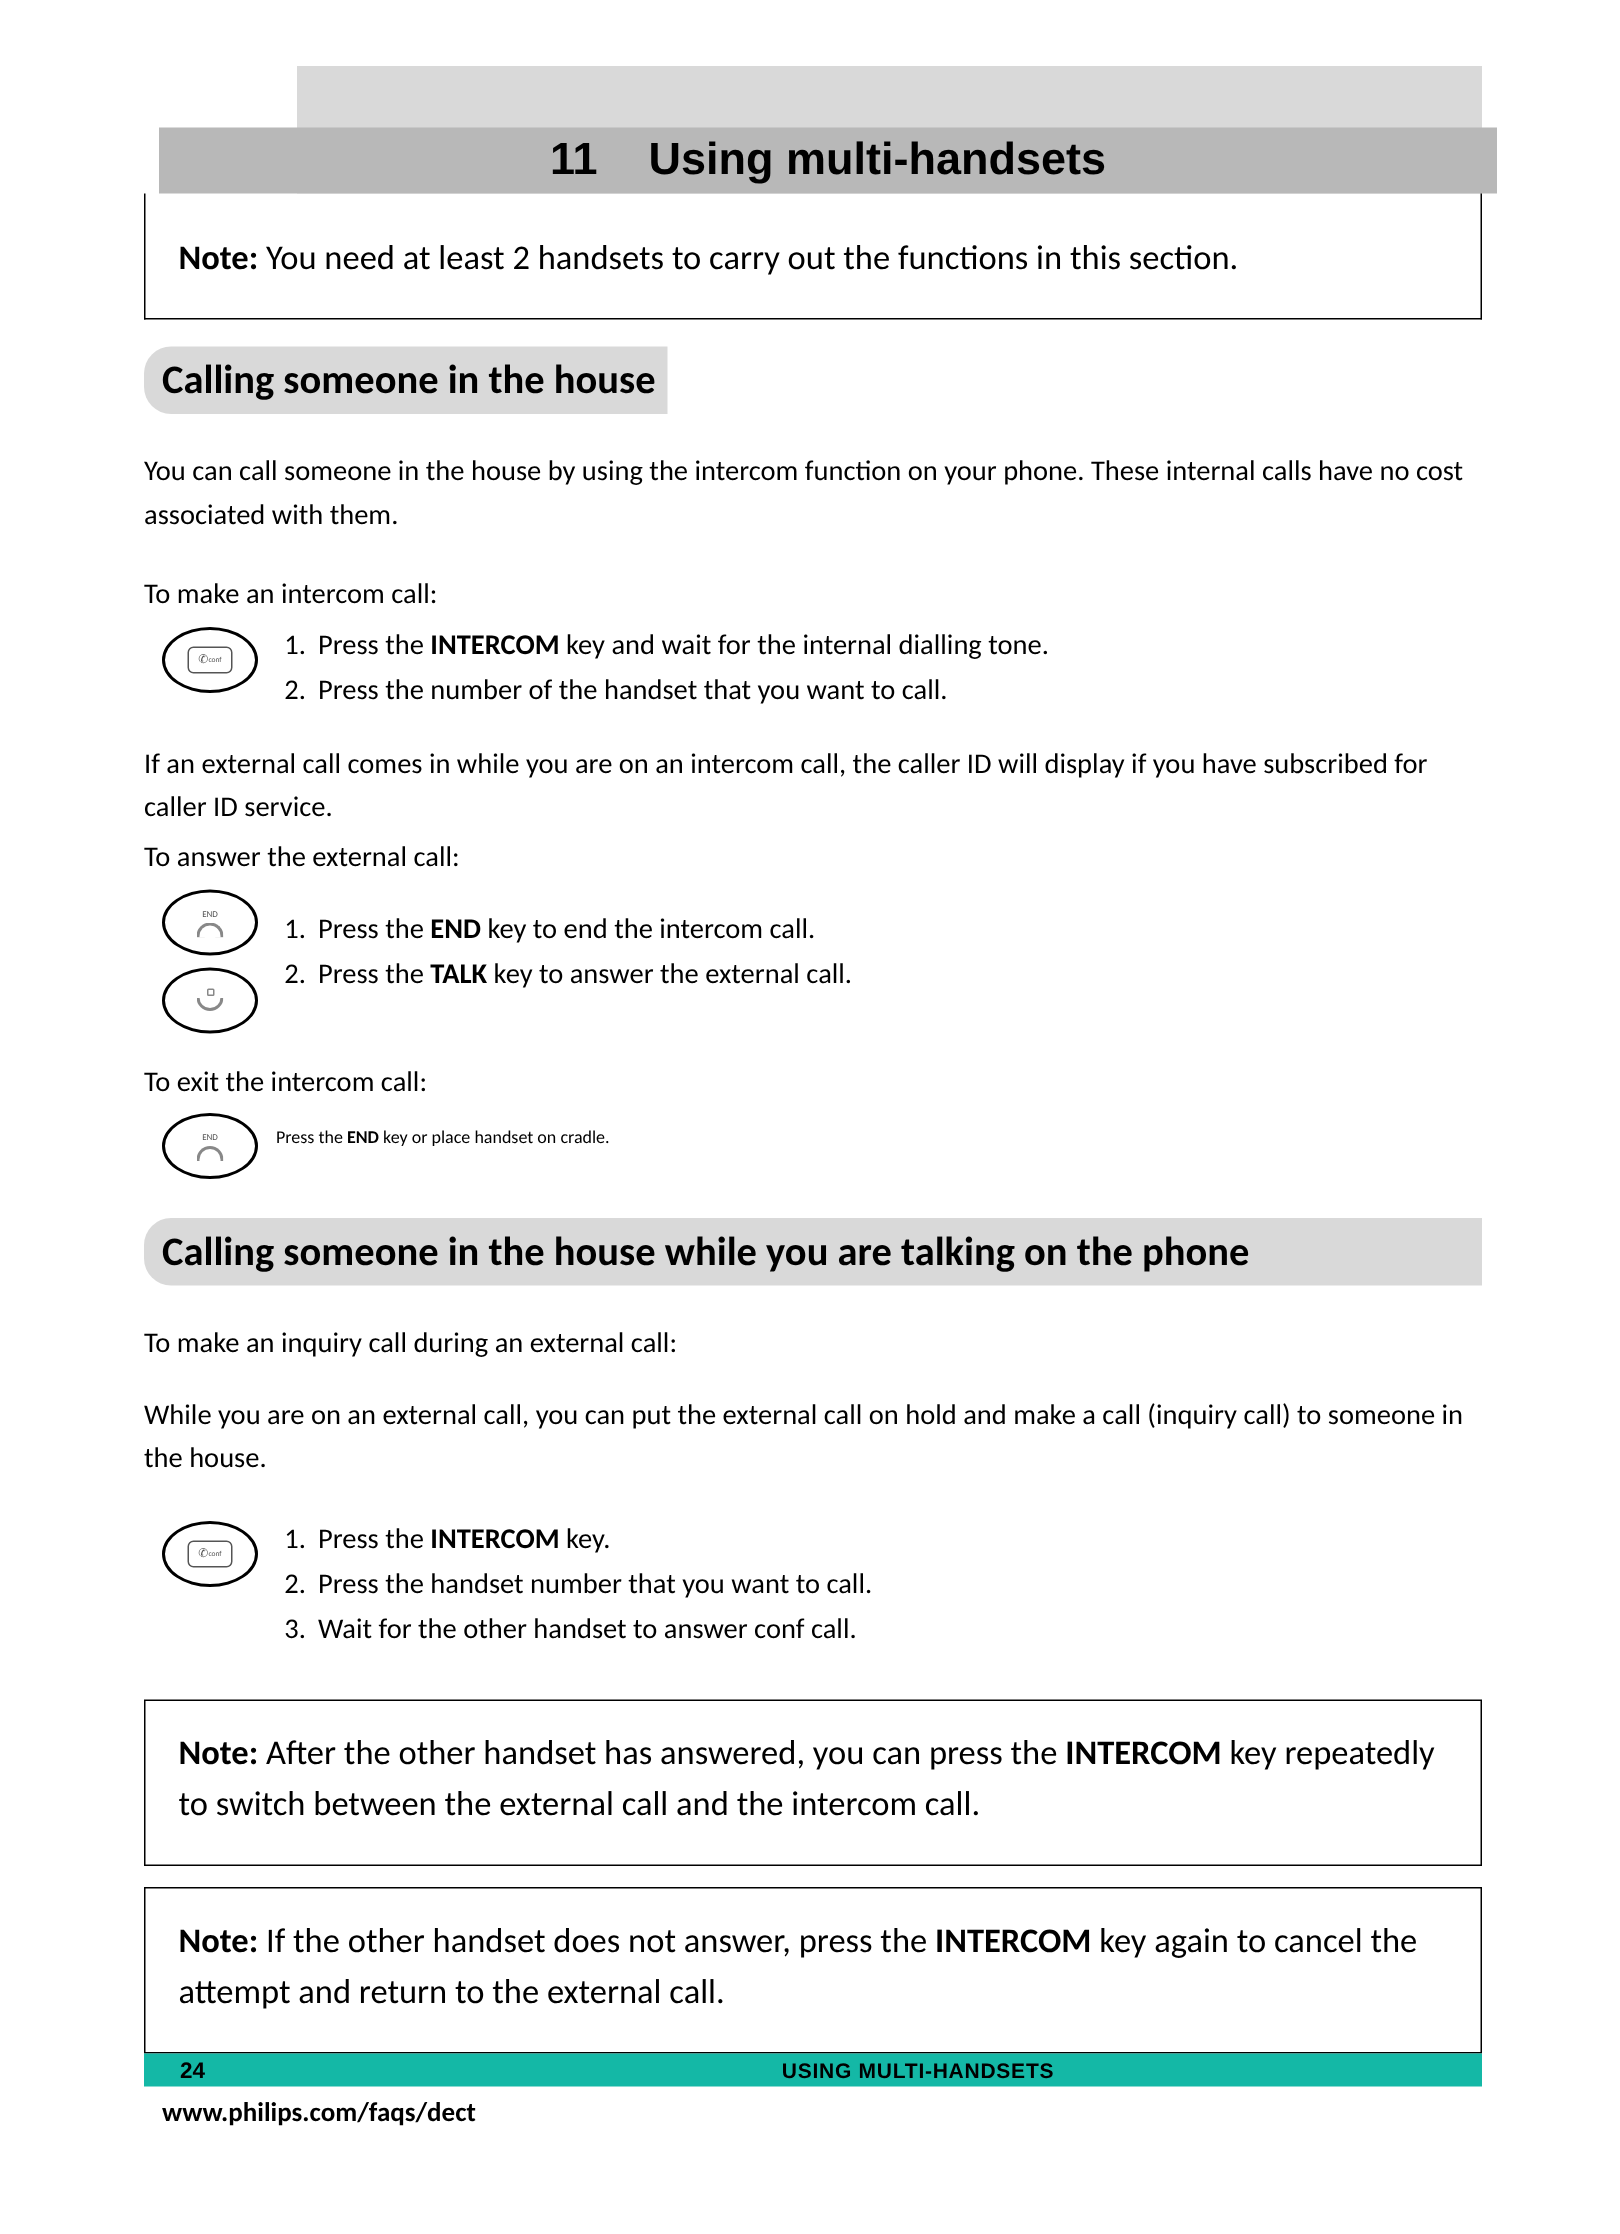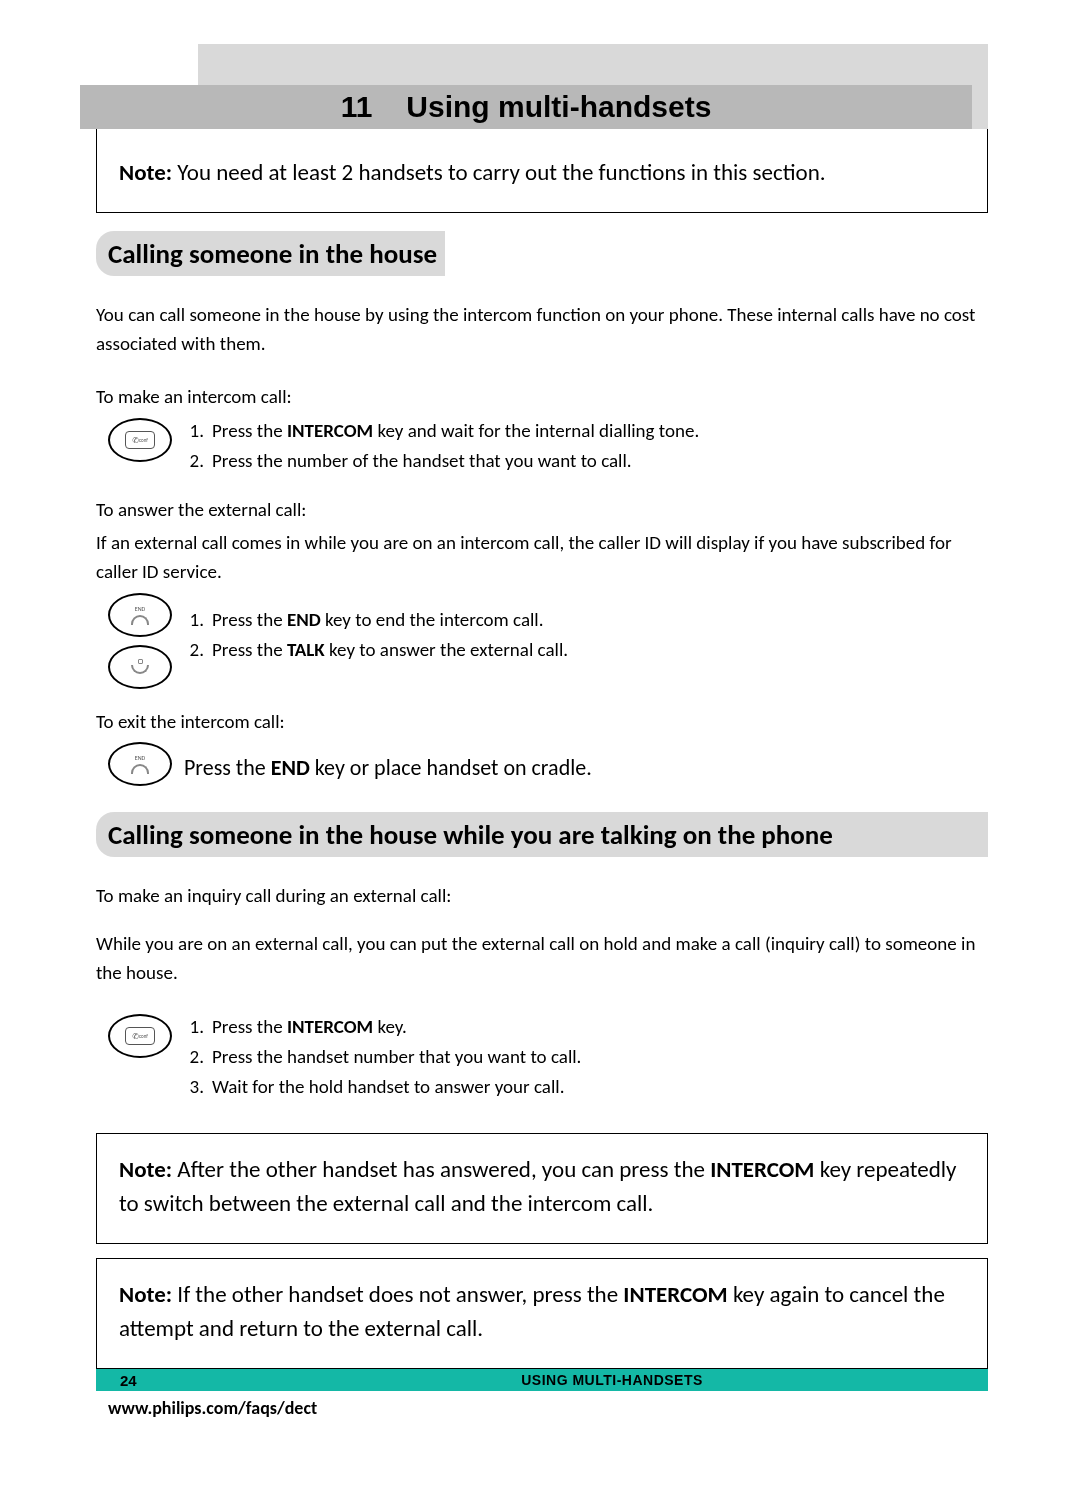--- a/index.html
+++ b/index.html
@@ -15,21 +15,21 @@
   .top-gray-band {
     position: absolute;
     left: 198px;
     top: 44px;
     width: 790px;
     height: 85px;
     background: #d9d9d9;
   }
   .chapter-header {
     position: absolute;
-    left: 80px;
+    left: 106px;
     top: 85px;
     width: 892px;
     height: 44px;
     background: #b8b8b8;
     display: flex;
     align-items: center;
     justify-content: center;
   }
   .chapter-header span {
     font-family: "Arial Black", "Futura", sans-serif;
@@ -103,21 +103,21 @@
     border-radius: 0 0 18px 18px;
   }
   .icon-inner-stack { display:flex; flex-direction:column; align-items:center; gap:1px;}
   .icon-inner-stack .spk { width: 5px; height: 5px; border:1px solid #888; border-radius:1px; }
 
   ol.steps { list-style: none; padding-left: 0; }
   ol.steps li { display: flex; line-height: 1.6; font-size: 19px; }
   ol.steps li .num { width: 28px; flex: 0 0 28px; text-align: right; padding-right: 8px; }
   .step-text b { font-weight: 700; }
 
-  .single-line { line-height: 1.6; font-size: 22px; }
+  .single-line { line-height: 1.6; font-size: 12px; }
 
   .footer {
     position: absolute;
     left: 96px;
     bottom: 70px;
     width: 892px;
   }
   .footer-bar {
     background: #14b8a6;
     height: 22px;
@@ -165,22 +165,22 @@
           <span class="step-text"><span>Press the </span><b>INTERCOM</b><span> key and wait for the internal dialling tone.</span></span>
         </li>
       <li>
           <span class="num">2.</span>
           <span class="step-text">Press the number of the handset that you want to call.</span>
         </li>
     </ol>
   </div>
 
 
+  <p class="para" style="margin-bottom:4px">If an external call comes in while you are on an intercom call, the caller ID will display if you have subscribed for caller ID service.</p>
   <p class="para lead">To answer the external call:</p>
-  <p class="para" style="margin-bottom:4px">If an external call comes in while you are on an intercom call, the caller ID will display if you have subscribed for caller ID service.</p>
 
   <div class="step-block">
     <div class="icon-col">
       <div class="icon-oval tall">
         <div class="icon-inner-stack">
             <span class="icon-end-label">END</span>
             <div class="icon-end-arc"></div>
           </div>
       </div>
       <div class="icon-oval tall">
@@ -234,21 +234,21 @@
       <li>
           <span class="num">1.</span>
           <span class="step-text"><span>Press the </span><b>INTERCOM</b><span> key.</span></span>
         </li>
       <li>
           <span class="num">2.</span>
           <span class="step-text">Press the handset number that you want to call.</span>
         </li>
       <li>
           <span class="num">3.</span>
-          <span class="step-text">Wait for the hold handset to answer your call.</span>
+          <span class="step-text">Wait for the other handset to answer conf call.</span>
         </li>
     </ol>
   </div>
 
   <div class="note-box" style="margin-top:30px">
     <span class="note-label">Note:</span>
     <span> After the other handset has answered, you can press the </span><b>INTERCOM</b><span> key repeatedly to switch between the external call and the intercom call.</span>
   </div>
 
   <div class="note-box" style="margin-top:14px">

